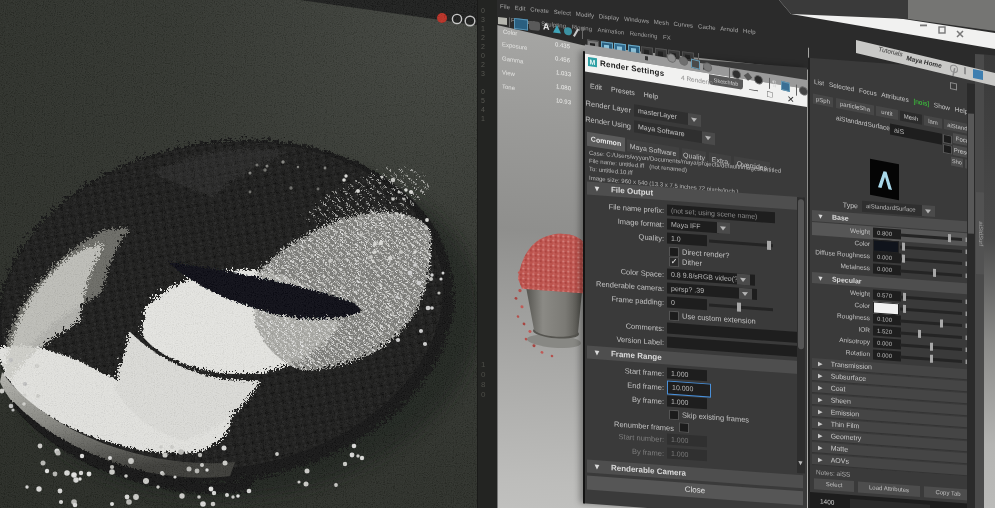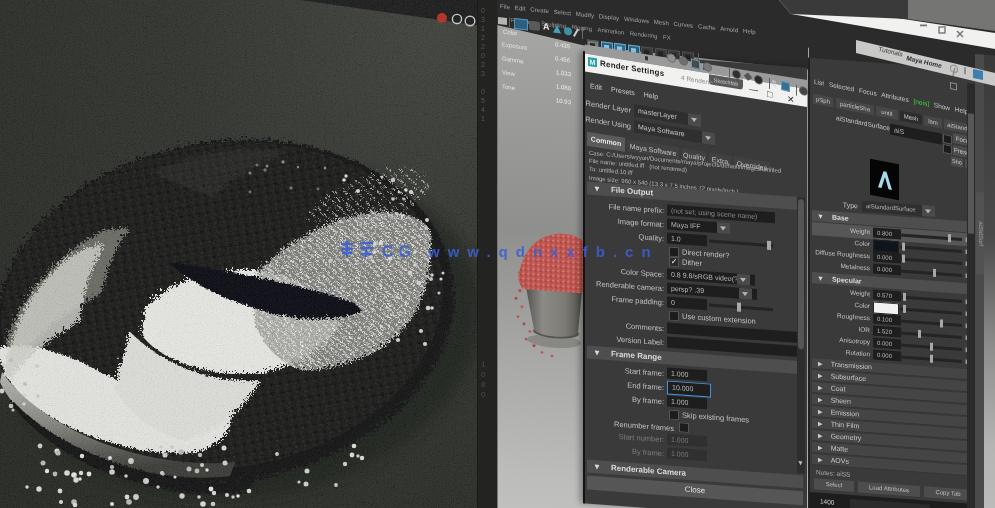--- a/index.html
+++ b/index.html
@@ -494,21 +494,12 @@
 <text x="28" y="15" font-size="6.5" fill="#3a3a3a" transform="rotate(13 28 15)" font-family="Liberation Sans">Tutorials</text>
 <text x="56" y="24" font-size="6.5" fill="#2e2e2e" transform="rotate(13 56 24)" font-weight="bold" font-family="Liberation Sans">Maya Home</text>
         <rect x="104" y="32" width="1.5" height="8" fill="#888" transform="rotate(13 104 32)"></rect>
 </svg></div>
 <div class="abs" style="left:950px;top:64px;width:45px;height:26px;transform:skewY(12deg);transform-origin:0 0;">
 <span style="display:inline-block;width:6px;height:6px;border-radius:50%;border:1.2px solid #909090;vertical-align:top;margin-right:2px;"></span>
 <span style="display:inline-block;width:1.5px;height:7px;background:#909090;vertical-align:top;margin-right:3px;"></span>
 <span style="display:inline-block;width:10px;height:9px;background:#3f7fb0;vertical-align:top;margin-right:2px;"></span>
 <span style="display:inline-block;width:5px;height:5px;border:1.2px solid #8a8a8a;vertical-align:top;"></span>
 </div>
-<div class="abs" style="left:338px;top:240px;width:420px;height:30px;opacity:0.88;">
-<svg width="360" height="26" viewBox="0 0 360 26">
-<g stroke="#3c5fd2" stroke-width="2.4" fill="none">
-<path d="M 3,4 h 12 M 9,1 v 16 M 3,9 h 12 M 4,13 l 10,0"></path>
-<path d="M 22,3 h 13 M 22,8 h 13 M 28,8 v 9 M 23,14 h 11"></path>
-</g>
-<text x="44" y="17" font-size="16" font-weight="bold" fill="#3c5fd2" font-family="Liberation Sans" letter-spacing="5">CG</text>
-<text x="90" y="17" font-size="15" font-weight="bold" fill="#3c5fd2" font-family="Liberation Sans" letter-spacing="8">www.qdnxxfb.cn</text>
-</svg></div>
 </div>
 </body></html>

